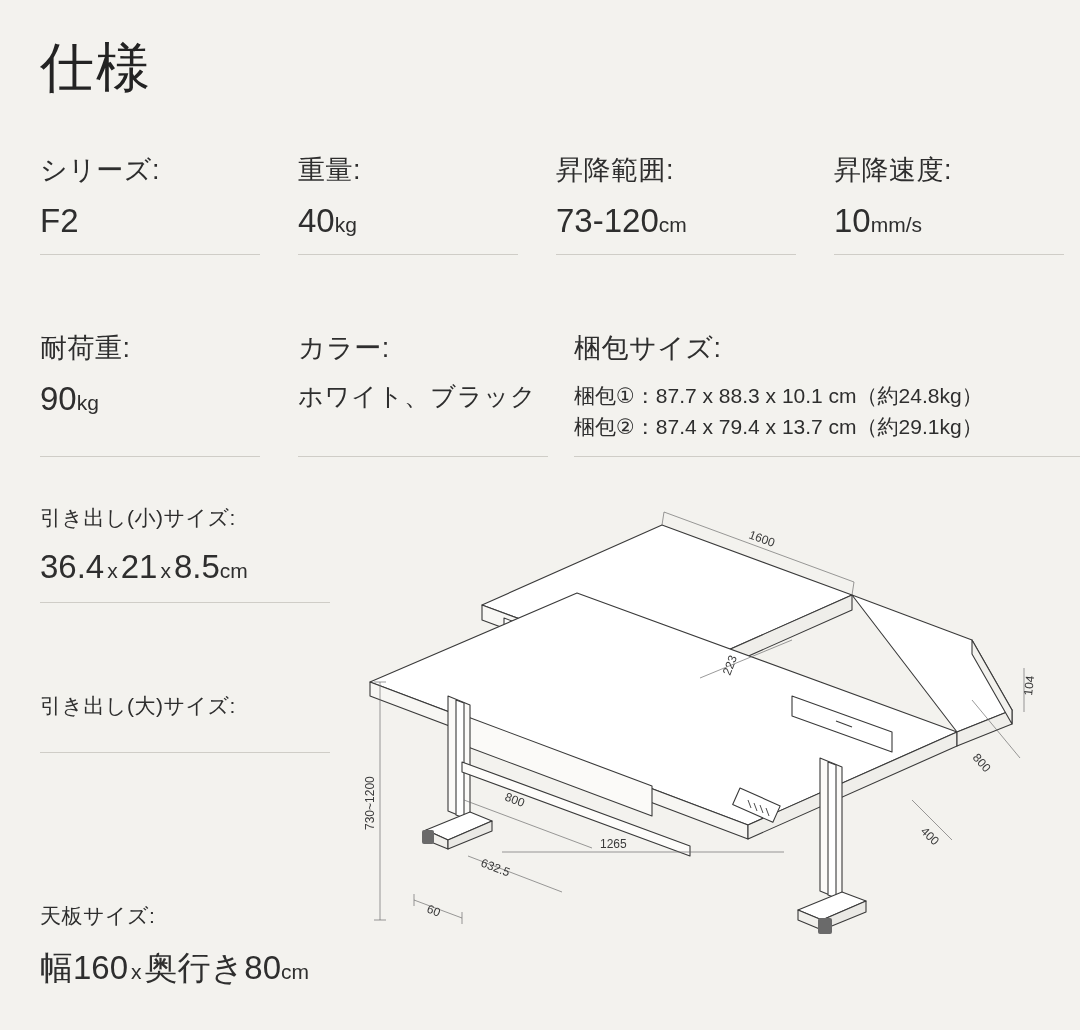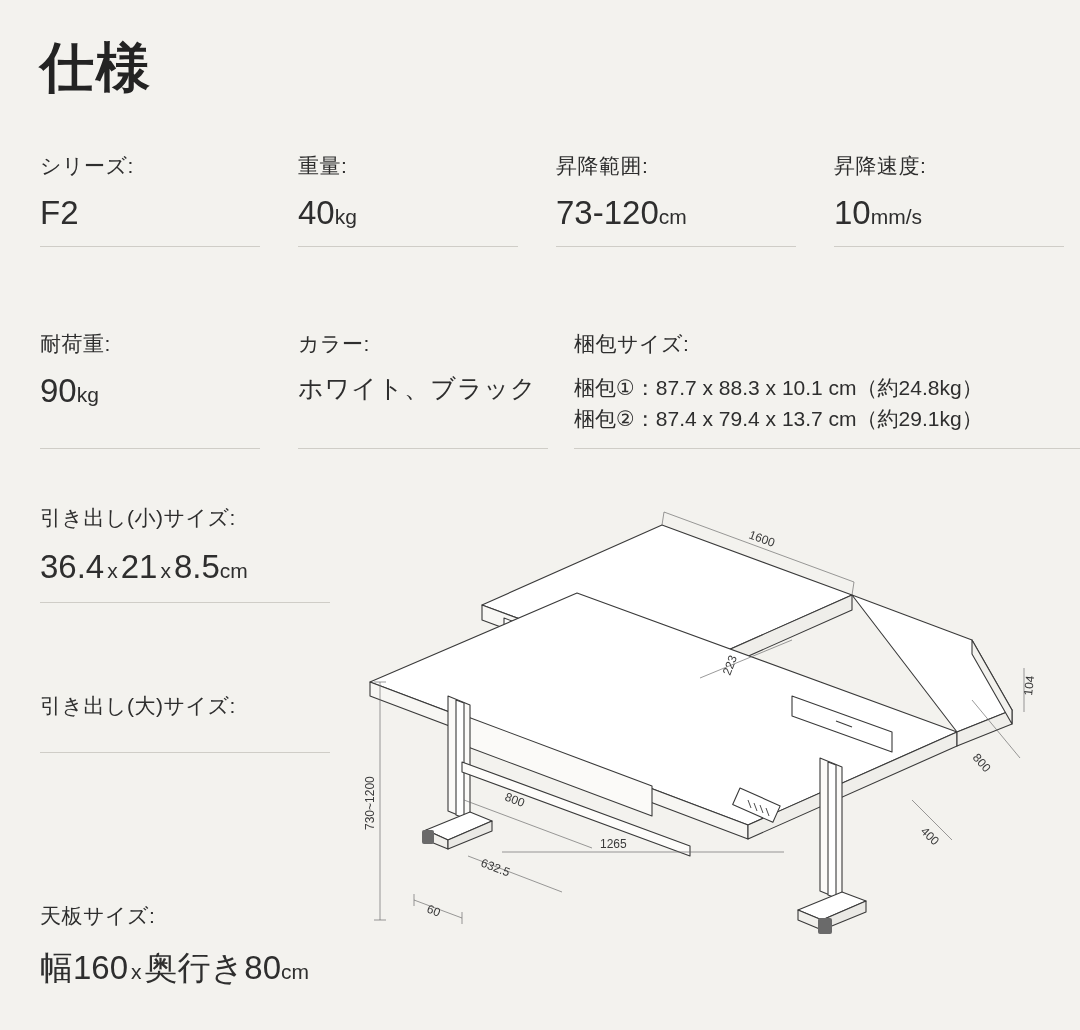--- a/index.html
+++ b/index.html
@@ -22,36 +22,36 @@
     background: #f3f2ee;
     box-sizing: border-box;
   }
 
   
   .title {
     position: absolute;
     left: 40px;
     top: 38px;
     font-size: 54px;
-    font-weight: bold;
+    font-weight: normal;
     letter-spacing: 2px;
     color: #232323;
     line-height: 1.1;
   }
 
   
   .spec-row {
     position: absolute;
     display: flex;
   }
   .spec-cell {
     box-sizing: border-box;
   }
   .spec-label {
-    font-size: 21px;
+    font-size: 27px;
     color: #2e2e2e;
     letter-spacing: 0.5px;
     margin-bottom: 14px;
     font-weight: normal;
   }
   .spec-value {
     font-size: 33px;
     color: #2e2e2e;
     letter-spacing: 0px;
     white-space: nowrap;

